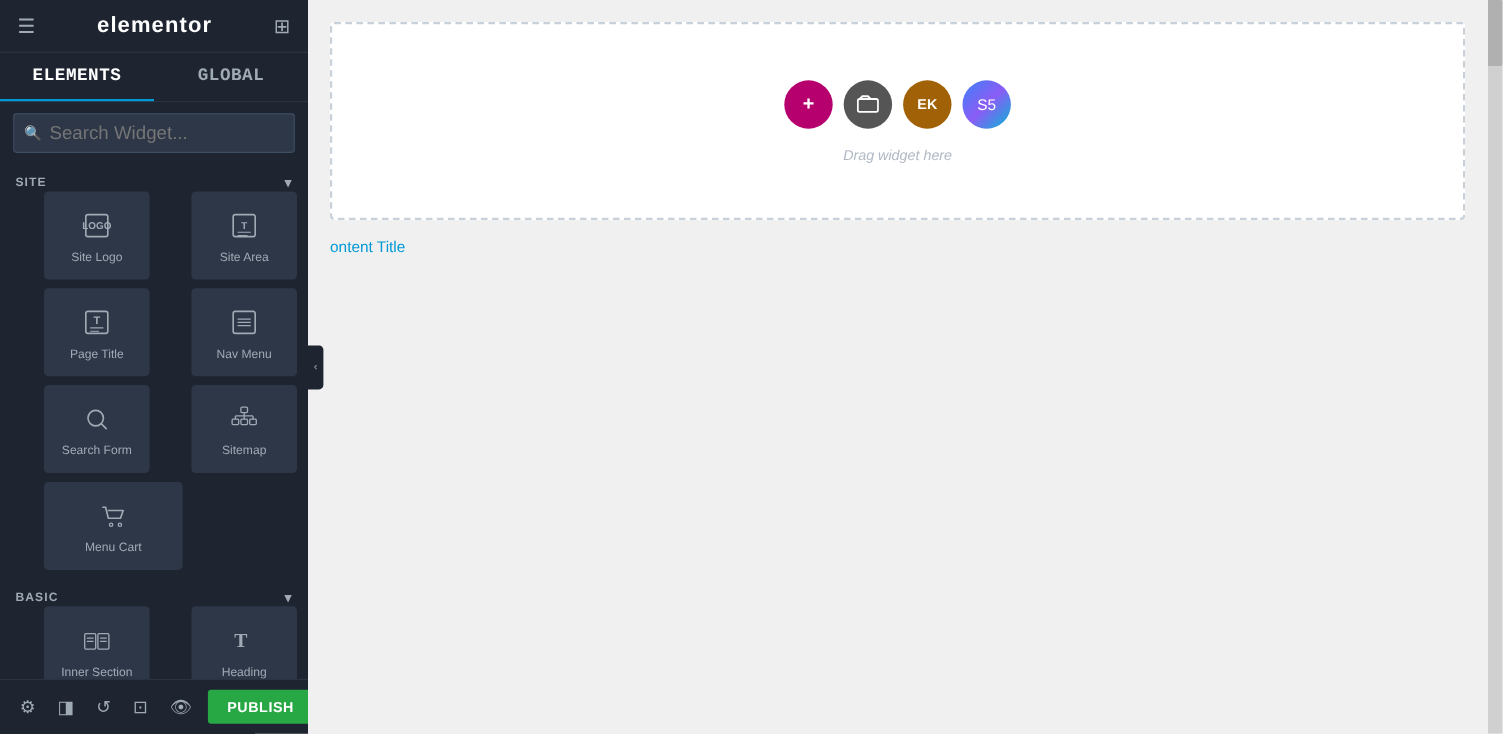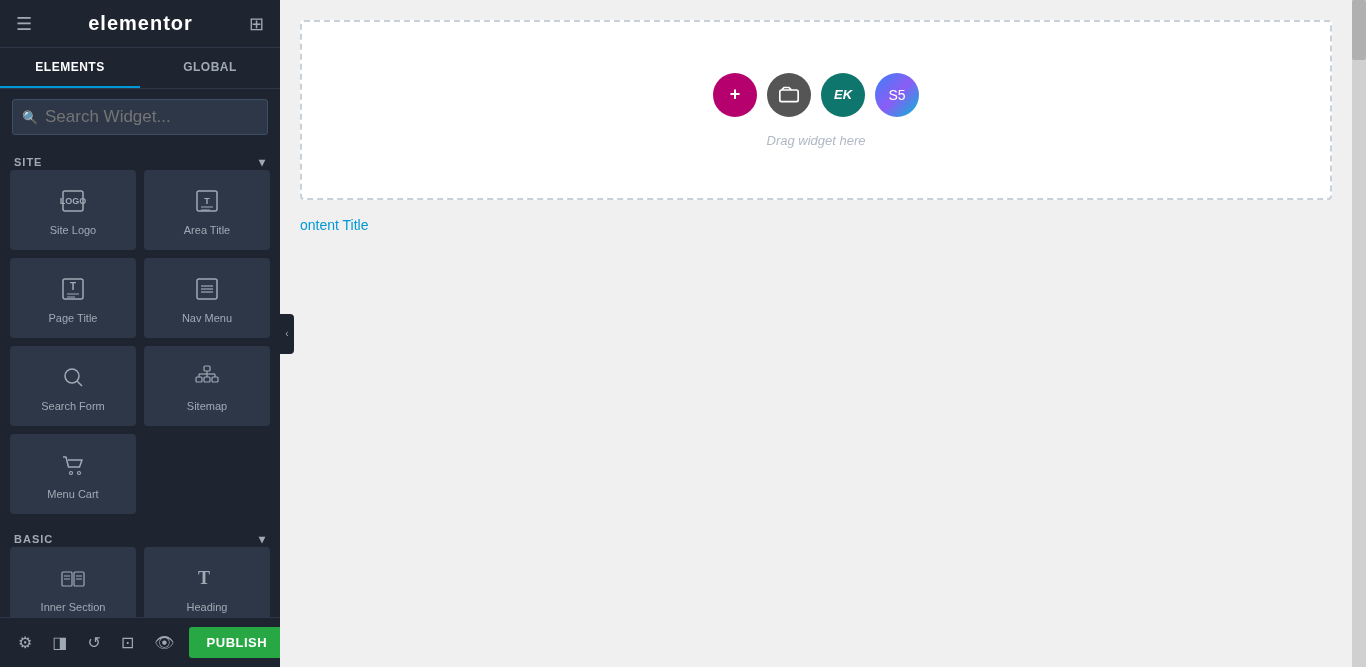--- a/index.html
+++ b/index.html
@@ -45,26 +45,27 @@
 
     
     .panel-tabs {
       display: flex;
       border-bottom: 1px solid #2d3748;
     }
     .tab {
       flex: 1;
       text-align: center;
       padding: 12px 16px;
-      font-size: 12px;
+      font-size: 16px;
       font-weight: 600;
       color: #a0aab4;
       cursor: pointer;
       letter-spacing: 0.5px;
       text-transform: uppercase;
+      font-family: Liberation Mono, monospace;
     }
     .tab.active {
       color: #ffffff;
       border-bottom: 2px solid #0099d5;
     }
 
     
     .search-container {
       padding: 10px 12px;
       background: #1e2530;
@@ -119,20 +120,21 @@
     .widget-item {
       background: #2d3748;
       border-radius: 4px;
       display: flex;
       flex-direction: column;
       align-items: center;
       justify-content: center;
       padding: 16px 8px 12px;
       cursor: grab;
       min-height: 80px;
+      margin-left: 30px;
     }
     .widget-icon {
       color: #a0aab4;
       font-size: 24px;
       margin-bottom: 8px;
       display: flex;
       align-items: center;
       justify-content: center;
     }
     .widget-label {
@@ -262,21 +264,21 @@
       align-items: center;
       justify-content: center;
       cursor: pointer;
       font-size: 18px;
       font-weight: bold;
       border: none;
       color: white;
     }
     .dz-btn-plus { background: #b5006e; }
     .dz-btn-folder { background: #555; }
-    .dz-btn-ek { background: #0f766e; font-style: italic; }
+    .dz-btn-ek { background: #a16207; }
     .dz-btn-s5 {
       background: linear-gradient(135deg, #3b82f6, #8b5cf6, #06b6d4);
       font-weight: 700;
       font-size: 14px;
     }
 
     .drop-zone-text {
       color: #b0b8c4;
       font-size: 13px;
       font-style: italic;
@@ -357,21 +359,21 @@
 
       <div class="widget-item">
         <div class="widget-icon">
           <svg class="widget-svg" viewBox="0 0 28 28">
             <rect x="4" y="4" width="20" height="20" rx="2" stroke="#a0aab4" stroke-width="1.5" fill="none"></rect>
             <text x="14" y="17" text-anchor="middle" font-size="9" fill="#a0aab4" stroke="none" font-weight="bold">T</text>
             <line x1="8" y1="20" x2="20" y2="20" stroke="#a0aab4" stroke-width="1"></line>
             <line x1="8" y1="23" x2="17" y2="23" stroke="#a0aab4" stroke-width="1"></line>
           </svg>
         </div>
-        <span class="widget-label">Area Title</span>
+        <span class="widget-label">Site Area</span>
       </div>
 
       <div class="widget-item">
         <div class="widget-icon">
           <svg class="widget-svg" viewBox="0 0 28 28">
             <rect x="4" y="4" width="20" height="20" rx="2" stroke="#a0aab4" stroke-width="1.5" fill="none"></rect>
             <text x="14" y="15" text-anchor="middle" font-size="10" fill="#a0aab4" stroke="none" font-weight="bold">T</text>
             <line x1="8" y1="19" x2="20" y2="19" stroke="#a0aab4" stroke-width="1"></line>
             <line x1="8" y1="22" x2="16" y2="22" stroke="#a0aab4" stroke-width="1"></line>
           </svg>

